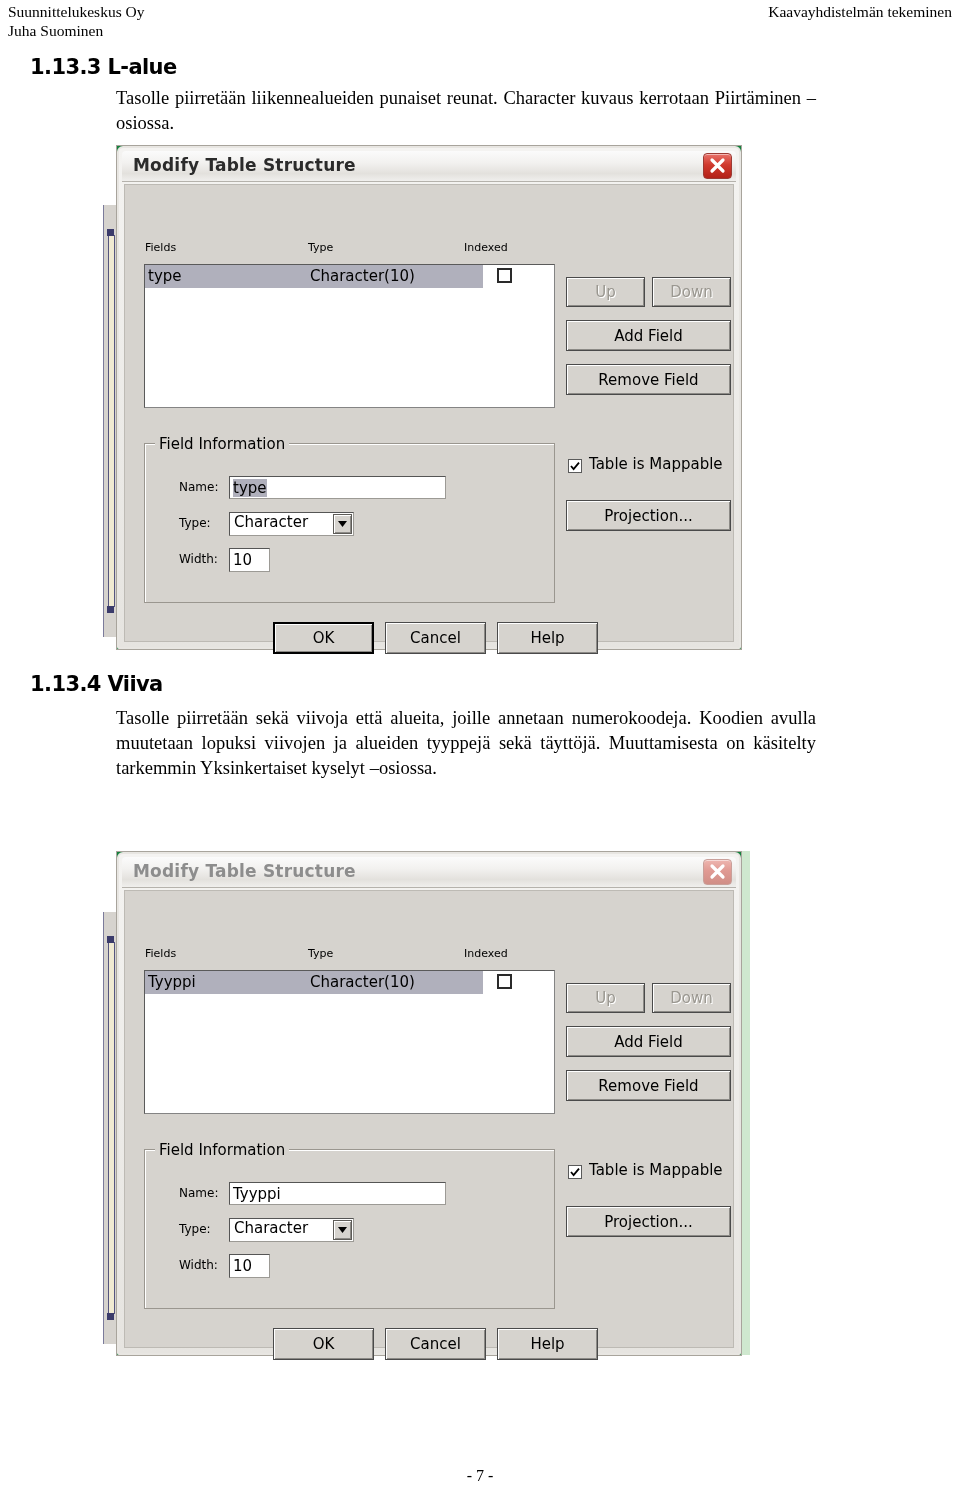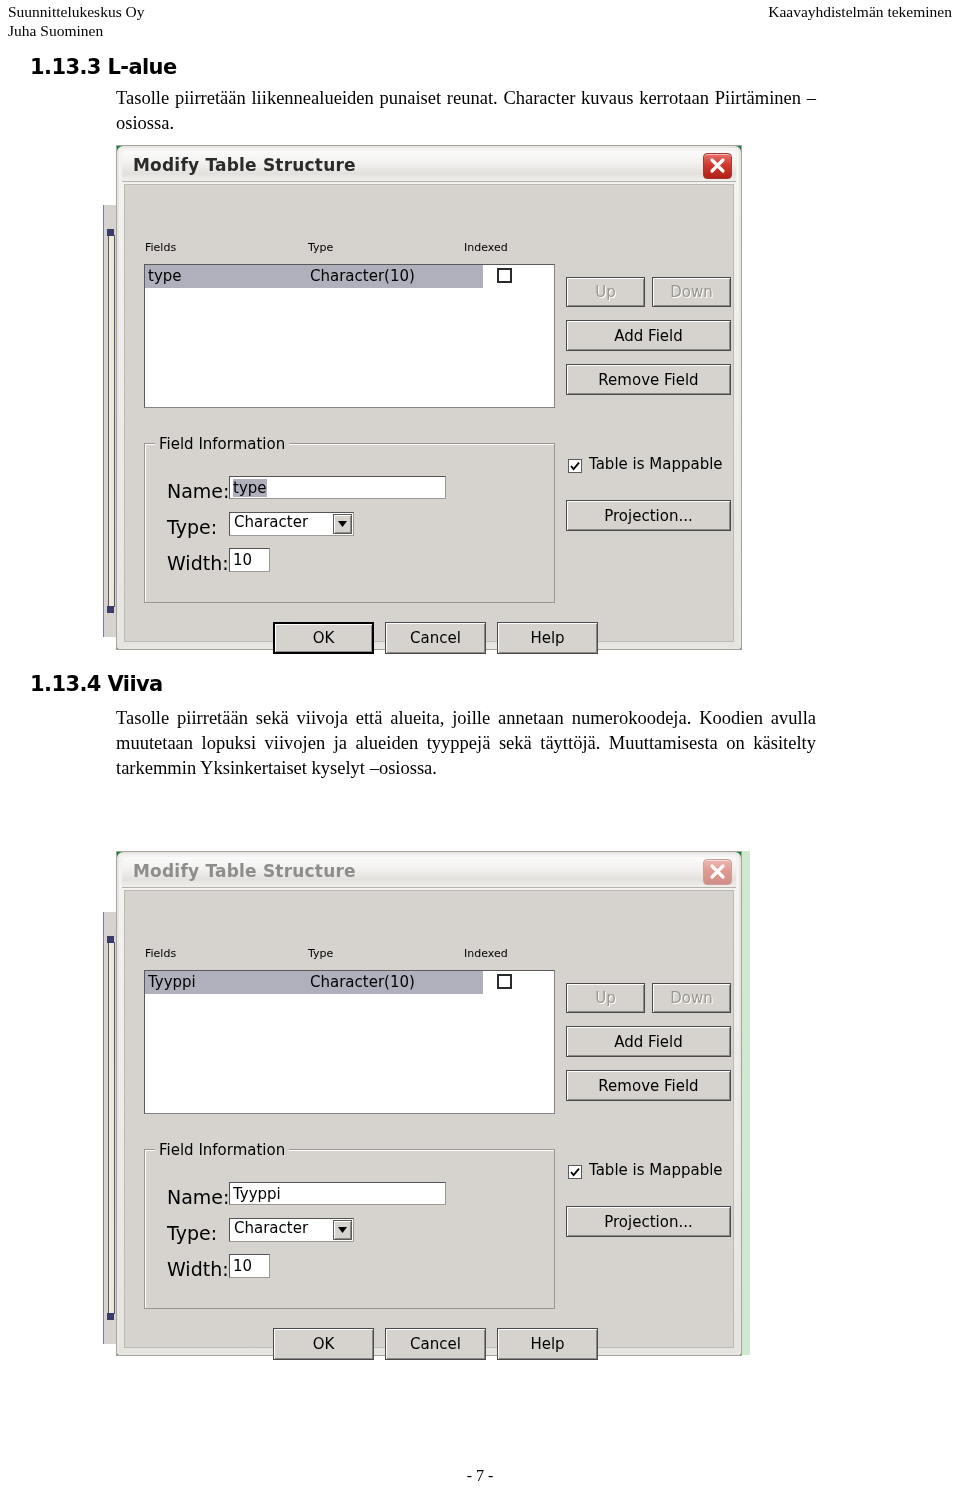--- a/index.html
+++ b/index.html
@@ -236,22 +236,23 @@
     top: -9px;
     left: 10px;
     background: #d6d3ce;
     padding: 0 4px;
     font-size: 15px;
     white-space: nowrap;
   }
 
   .fld-label {
     position: absolute;
-    font-size: 19px;
-    white-space: nowrap;
+    font-size: 12px;
+    white-space: nowrap;
+    margin-left: 12px;
   }
   .textinput {
     position: absolute;
     background: #ffffff;
     border: 1px solid #9c9a95;
     border-top: 1px solid #555;
     border-left: 1px solid #555;
     box-sizing: border-box;
     font-size: 15px;
     display: flex;

